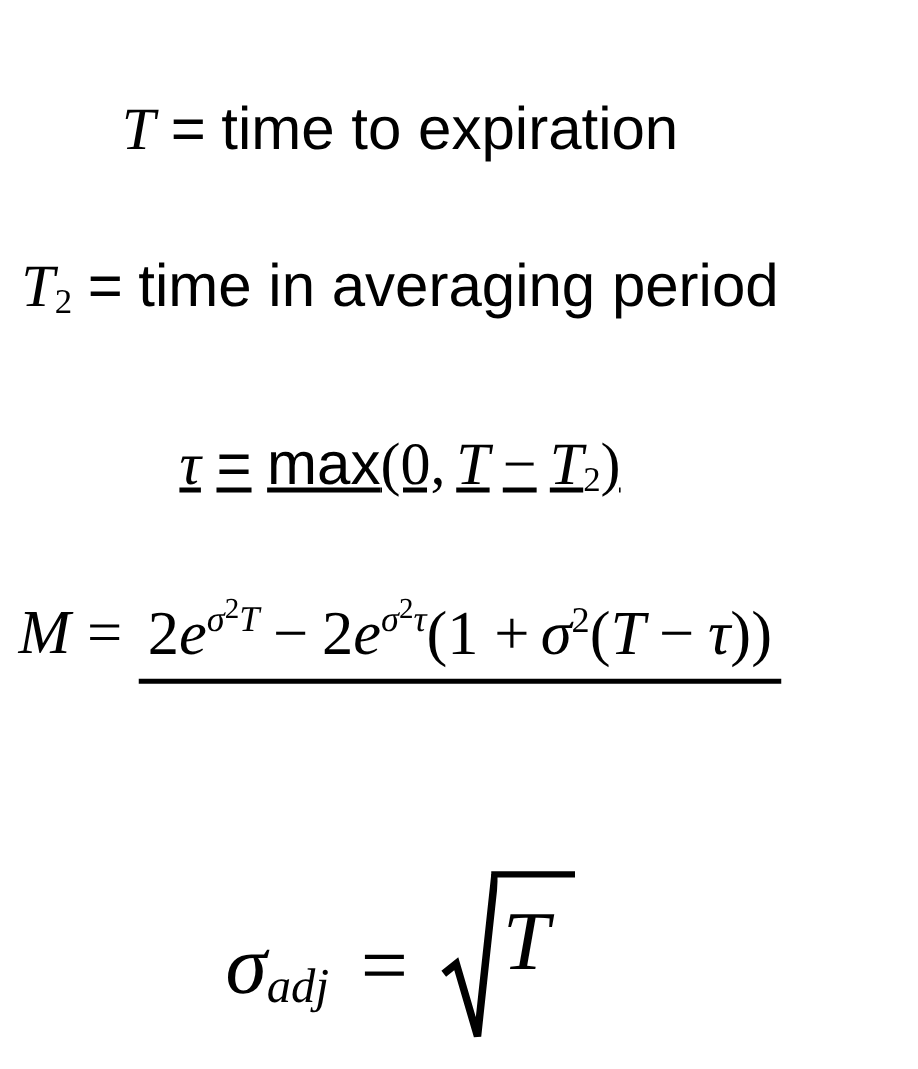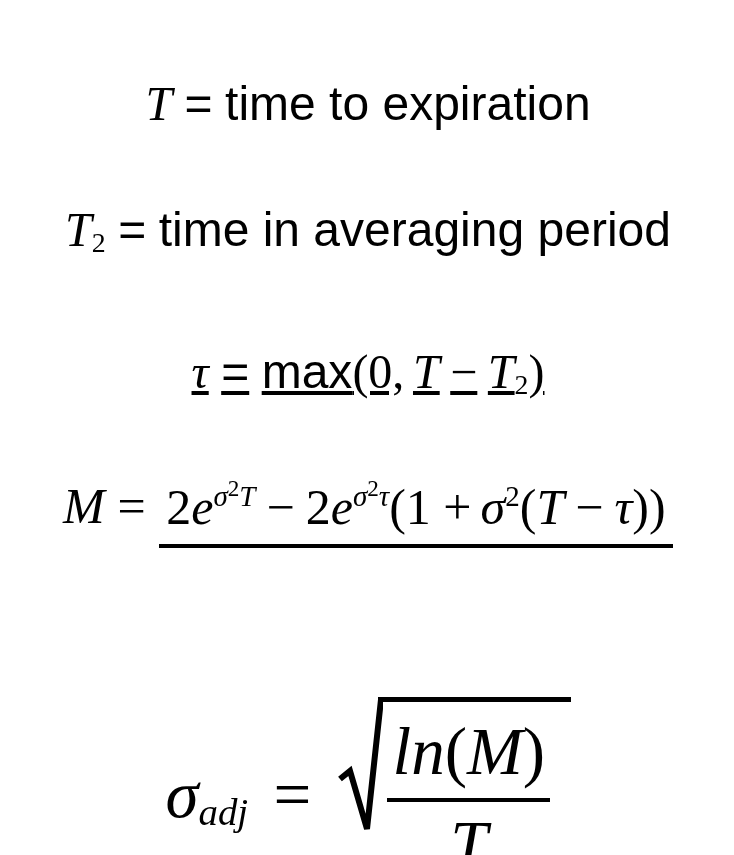--- a/index.html
+++ b/index.html
@@ -15,21 +15,20 @@
     color: #000000;
     font-size: 48px;
     line-height: 1;
   }
   .row {
     position: absolute;
     left: 0;
     width: 640px;
     display: flex;
     justify-content: center;
-    padding-left: 48px;
   }
   .row1 { top: 80px; }
   .row2 { top: 206px; }
   .row3 { top: 348px; text-decoration: underline; }
   .row4 { top: 474px; font-size: 50px; }
   .row5 { top: 697px; font-size: 67px; }
 
   .phrase { display: inline-block; white-space: nowrap; }
 
   .it  { font-family: "Liberation Serif", serif; font-style: italic; }
@@ -116,17 +115,16 @@
         <span class="num"><span class="rm">2</span><span class="it">e</span><span class="exp"><span class="it">σ</span><span class="rm exp2">2</span><span class="it">T</span></span><span class="rm mminus">−</span><span class="rm">2</span><span class="it">e</span><span class="exp"><span class="it">σ</span><span class="rm exp2">2</span><span class="it">τ</span></span><span class="rm">(1 +</span><span class="it msp">σ</span><span class="rm exp">2</span><span class="rm">(</span><span class="it">T</span><span class="rm mminus">−</span><span class="it">τ</span><span class="rm">))</span></span>
       </span></span>
 </div>
 
 <div class="row row5">
   <span class="phrase"><span class="lhs-shift"><span class="it">σ</span><span class="it sb">adj</span><span class="rm meq5">=</span></span><span class="sqrt">
         <svg width="46" height="140" viewBox="0 0 46 140">
           <path d="M 3 82 L 13 74 L 30 132 L 44 2.5" fill="none" stroke="#000000" stroke-width="6" stroke-linejoin="miter" stroke-linecap="butt"></path>
         </svg>
         <span class="radicand"><span class="rfrac">
-            <span class="rnum"><span class="it">ln</span><span class="rm">(</span><span class="it">M</span><span class="rm">)</span></span>
             <span class="rden"><span class="it">T</span></span>
           </span></span>
       </span></span>
 </div>
 
 </body></html>

